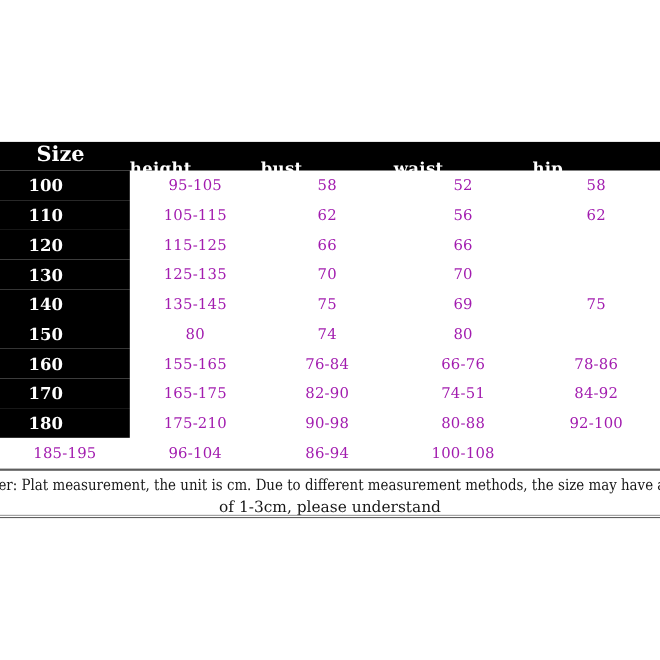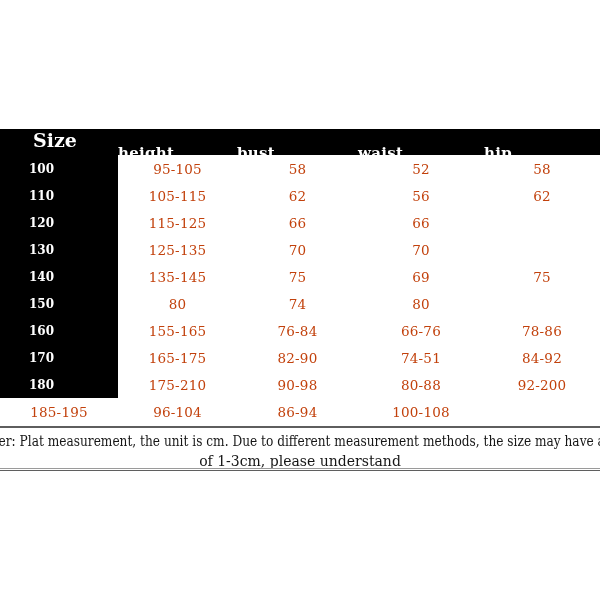--- a/index.html
+++ b/index.html
@@ -34,32 +34,32 @@
   .size-header-cell {
     font-size:19px;
     padding-right:8px;
     text-align:center;
   }
   .data-row { height:27px; }
   .size-cell {
     background:#000000;
     color:#ffffff;
     font-weight:bold;
-    font-size:12px;
+    font-size:15px;
     height:27px;
     display:flex;
     align-items:center;
     justify-content:center;
     padding-right:35px;
     box-sizing:border-box;
   }
   .data-cell {
     text-align:center;
     font-size:13.5px;
-    color:#c2410c;
+    color:#a21caf;
     letter-spacing:0.2px;
   }
   .rule-top {
     position:absolute;
     top:426px; left:0;
     width:600px; height:2px;
     background:#5e5e5e;
   }
   .note {
     position:absolute;
@@ -161,21 +161,21 @@
     <div class="data-cell">82-90</div>
     <div class="data-cell">74-51</div>
     <div class="data-cell">84-92</div>
   </div>
 
   <div class="grid-row data-row">
     <div class="size-cell">180</div>
     <div class="data-cell">175-210</div>
     <div class="data-cell">90-98</div>
     <div class="data-cell">80-88</div>
-    <div class="data-cell">92-200</div>
+    <div class="data-cell">92-100</div>
   </div>
 
   <div class="grid-row data-row">
     <div class="data-cell">185-195</div>
     <div class="data-cell">96-104</div>
     <div class="data-cell">86-94</div>
     <div class="data-cell">100-108</div>
   </div>
 </div>
 

